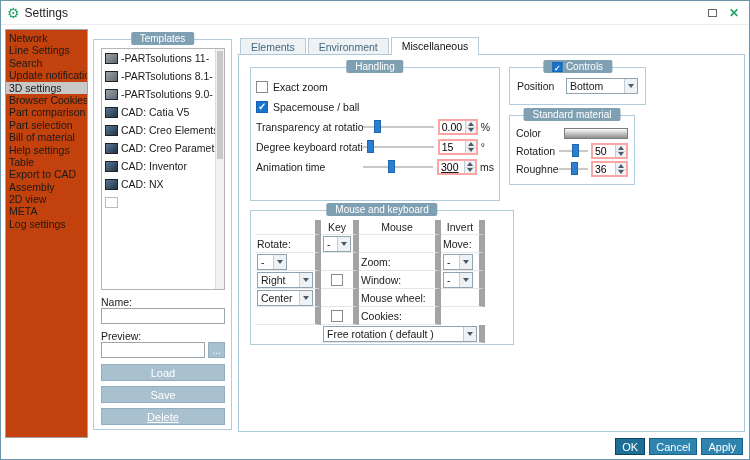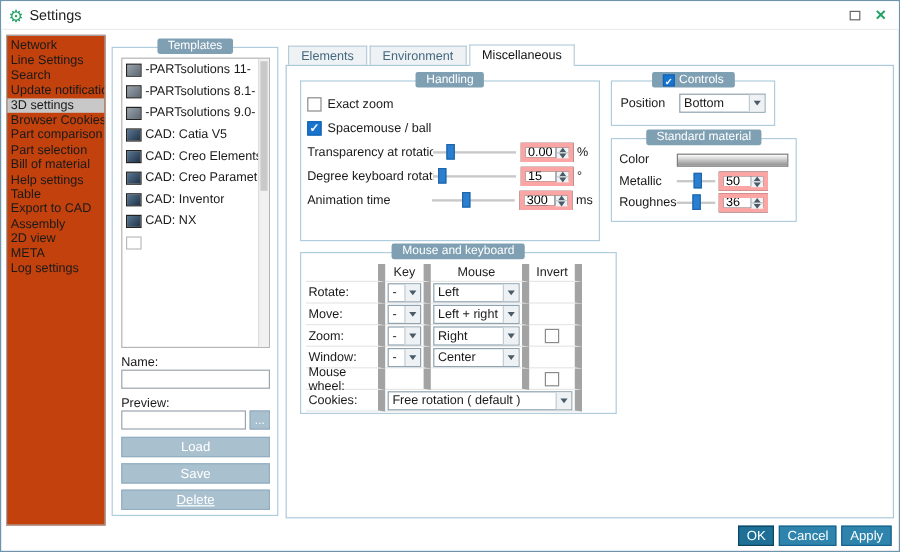--- a/index.html
+++ b/index.html
@@ -52,21 +52,21 @@
   .cb.checked::after { content:"✓"; position:absolute; left:1px; top:-1.5px; color:#fff; font-size:10px; font-weight:bold; }
   .cb.mini { width:10px; height:10px; flex:0 0 10px; }
   .cb.mini.checked::after { font-size:8px; left:1px; top:-1px; }
 
   .dd { display:flex; align-items:stretch; background:#fff; border:1px solid #8fa3b0; height:16px; }
   .dd-val { flex:1; font-size:10.5px; padding:1px 3px; white-space:nowrap; overflow:hidden; }
   .dd-btn { width:13px; background:#eef2f5; border-left:1px solid #c3cdd4; display:flex; align-items:center; justify-content:center; }
   .arr-dn { width:0; height:0; border-left:3px solid transparent; border-right:3px solid transparent; border-top:4px solid #4a5a66; }
   .arr-up { width:0; height:0; border-left:3px solid transparent; border-right:3px solid transparent; border-bottom:4px solid #4a5a66; }
 
-  .spin { display:flex; border:4px solid #fca5a5; height:16px; background:#000000;justify-content:space-between; }
+  .spin { display:flex; border:2px solid #fca5a5; height:16px; background:#14532d;justify-content:space-between; }
   .spin input { width:25px; border:none; font-size:10.5px; padding:0 2px; font-family:inherit; outline:none; }
   .spin-btns { width:11px; border-left:1px solid #c3cdd4; display:flex; flex-direction:column; }
   .sbtn { flex:1; background:#f0f3f5; display:flex; align-items:center; justify-content:center; }
   .sbtn + .sbtn { border-top:1px solid #d5dbe0; }
 
   .slider { position:relative; height:14px; }
   .groove { position:absolute; left:0; right:0; top:6px; height:2px; background:#c9c9c9; }
   .handle { position:absolute; top:0; width:7px; height:13px; background:#2a7fd0; border:1px solid #1f66ab; }
 
   
@@ -274,31 +274,31 @@
         <span class="flabel" style="flex:1;">Position</span>
         <div class="dd" style="width:72px;">
           <span class="dd-val">Bottom</span>
           <div class="dd-btn">
               <div class="arr-dn"></div>
             </div>
         </div>
       </div>
     </div>
 
-    <div class="group" style="left:270px; top:60px; width:155px; height:70px;">
+    <div class="group" style="left:270px; top:60px; width:126px; height:70px;">
       <div class="chip">
           <span>Standard material</span>
         </div>
       <div style="padding-top:8px;">
         <div class="sm-row">
           <span class="flabel" style="width:48px;">Color</span>
           <div class="swatch"></div>
         </div>
         <div class="sm-row">
-          <span class="flabel" style="width:48px;">Metallic</span>
+          <span class="flabel" style="width:48px;">Rotation</span>
           <div class="slider" style="width:32px;">
             <div class="groove"></div>
             <div class="handle" style="left:45%;"></div>
           </div>
           <div class="spin" style="margin-left:3px;">
             <input style="width: 22px;" value="50">
             <div class="spin-btns">
               <div class="sbtn">
                   <div class="arr-up"></div>
                 </div>
@@ -342,42 +342,26 @@
 
         <div class="mk-cell">Rotate:</div>
         <div class="mk-cell">
           <div class="dd" style="width:30px;">
             <span class="dd-val">-</span>
             <div class="dd-btn">
                 <div class="arr-dn"></div>
               </div>
           </div>
         </div>
-        <div class="mk-cell">
-          <div class="dd" style="width:76px;">
-            <span class="dd-val">Left</span>
-            <div class="dd-btn">
-                <div class="arr-dn"></div>
-              </div>
-          </div>
-        </div>
         <div class="mk-cell"></div>
 
         <div class="mk-cell">Move:</div>
         <div class="mk-cell">
           <div class="dd" style="width:30px;">
             <span class="dd-val">-</span>
-            <div class="dd-btn">
-                <div class="arr-dn"></div>
-              </div>
-          </div>
-        </div>
-        <div class="mk-cell">
-          <div class="dd" style="width:76px;">
-            <span class="dd-val">Left + right</span>
             <div class="dd-btn">
                 <div class="arr-dn"></div>
               </div>
           </div>
         </div>
         <div class="mk-cell"></div>
 
         <div class="mk-cell">Zoom:</div>
         <div class="mk-cell">
           <div class="dd" style="width:30px;">

